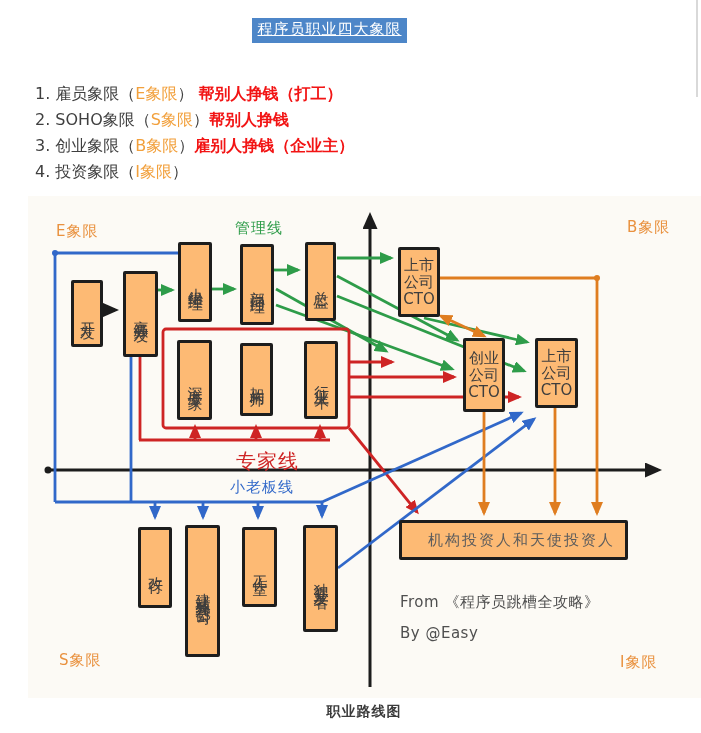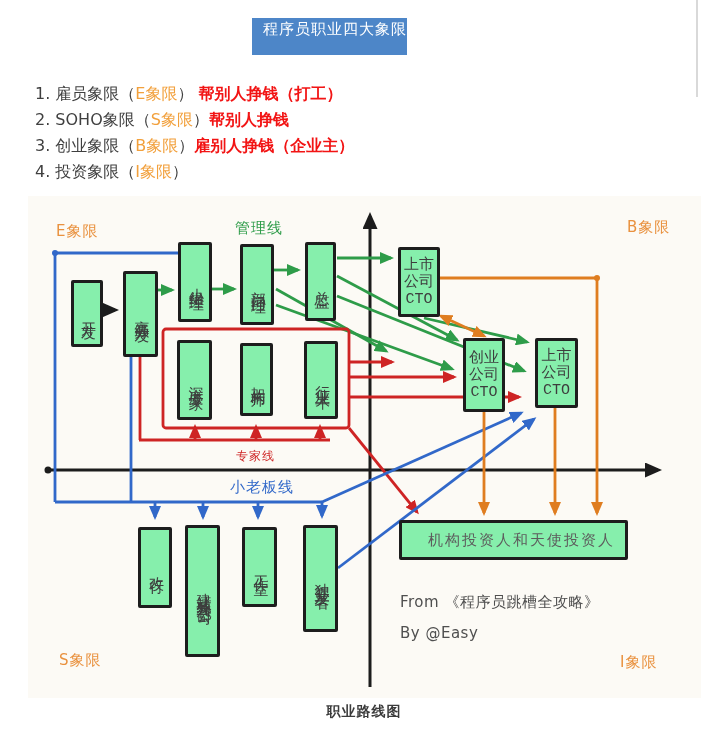--- a/index.html
+++ b/index.html
@@ -1,38 +1,38 @@
 <!DOCTYPE html>
 <html><head>
 <meta charset="utf-8">
 <style>
   html,body{margin:0;padding:0;background:#fff;}
   #page{position:relative;width:701px;height:733px;background:#fff;overflow:hidden;
         font-family:"DejaVu Sans","Liberation Sans",sans-serif;}
   .abs{position:absolute;}
   
-  #title{left:252px;top:18px;width:155px;height:37px;background:#4d86c8;color:#fff;
-         font-size:15px;line-height:23px;text-align:right;letter-spacing:1px;}
+  #title{left:252px;top:18px;width:155px;height:25px;background:#4d86c8;color:#fff;
+         font-size:15px;line-height:23px;text-align:center;letter-spacing:1px;text-decoration:underline;}
   
   #legend{left:35px;top:81px;font-size:16px;color:#3f3f3f;line-height:26px;white-space:nowrap;}
   .quad-orange{color:#f2a03c;}
   .note-red{color:#f21414;font-weight:bold;}
   
   #paper{left:28px;top:196px;width:673px;height:502px;background:#fcfaf5;}
   
-  .dbox{position:absolute;box-sizing:border-box;background:#86efac;border:3px solid #1d1d1d;
+  .dbox{position:absolute;box-sizing:border-box;background:#fdba74;border:3px solid #1d1d1d;
         border-radius:2px;color:#3d3d3d;font-size:15px;display:flex;align-items:center;
-        justify-content:center;text-align:center;font-family:Liberation Mono, monospace;}
+        justify-content:center;text-align:center;}
   .vbox{writing-mode:vertical-rl;text-orientation:upright;letter-spacing:3px;line-height:1;}
   .hbox{line-height:17px;word-break:break-all;padding:1px;}
   .wide{font-size:15px;color:#5d5d5d;letter-spacing:2px;}
   
   .qlabel{font-size:15px;color:#e9913e;letter-spacing:1px;}
   .glabel{font-size:15px;color:#2e9c49;letter-spacing:1px;}
-  .rlabel{font-size:12px;color:#ce2424;letter-spacing:1px;}
+  .rlabel{font-size:20px;color:#ce2424;letter-spacing:1px;}
   .blabel{font-size:15px;color:#3168c9;letter-spacing:1px;}
   .credit{font-size:15px;color:#4f4f4f;letter-spacing:0.5px;}
   #caption{left:300px;top:703px;width:128px;text-align:center;font-size:14px;
            font-weight:bold;color:#3b3b3b;letter-spacing:1px;}
   #scrollhint{left:696px;top:0;width:2px;height:97px;background:#d9d9d9;}
   svg{position:absolute;left:0;top:0;}
 </style>
 </head>
 <body>
 

